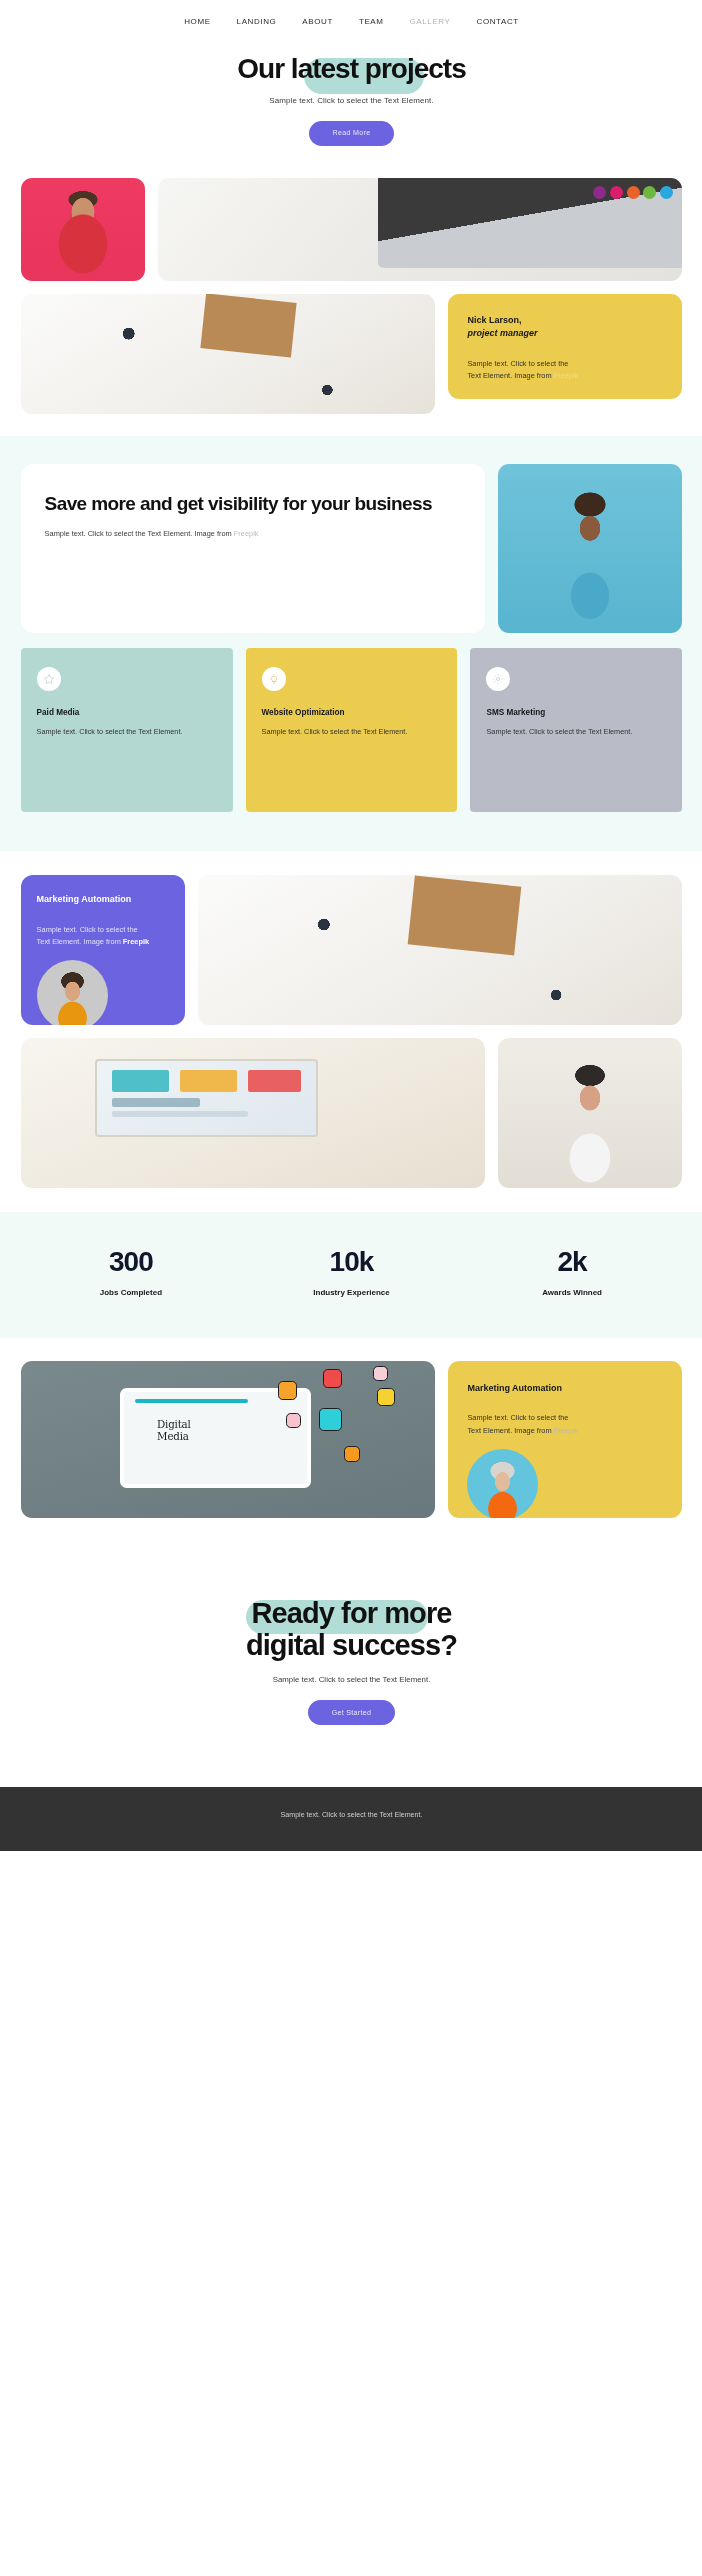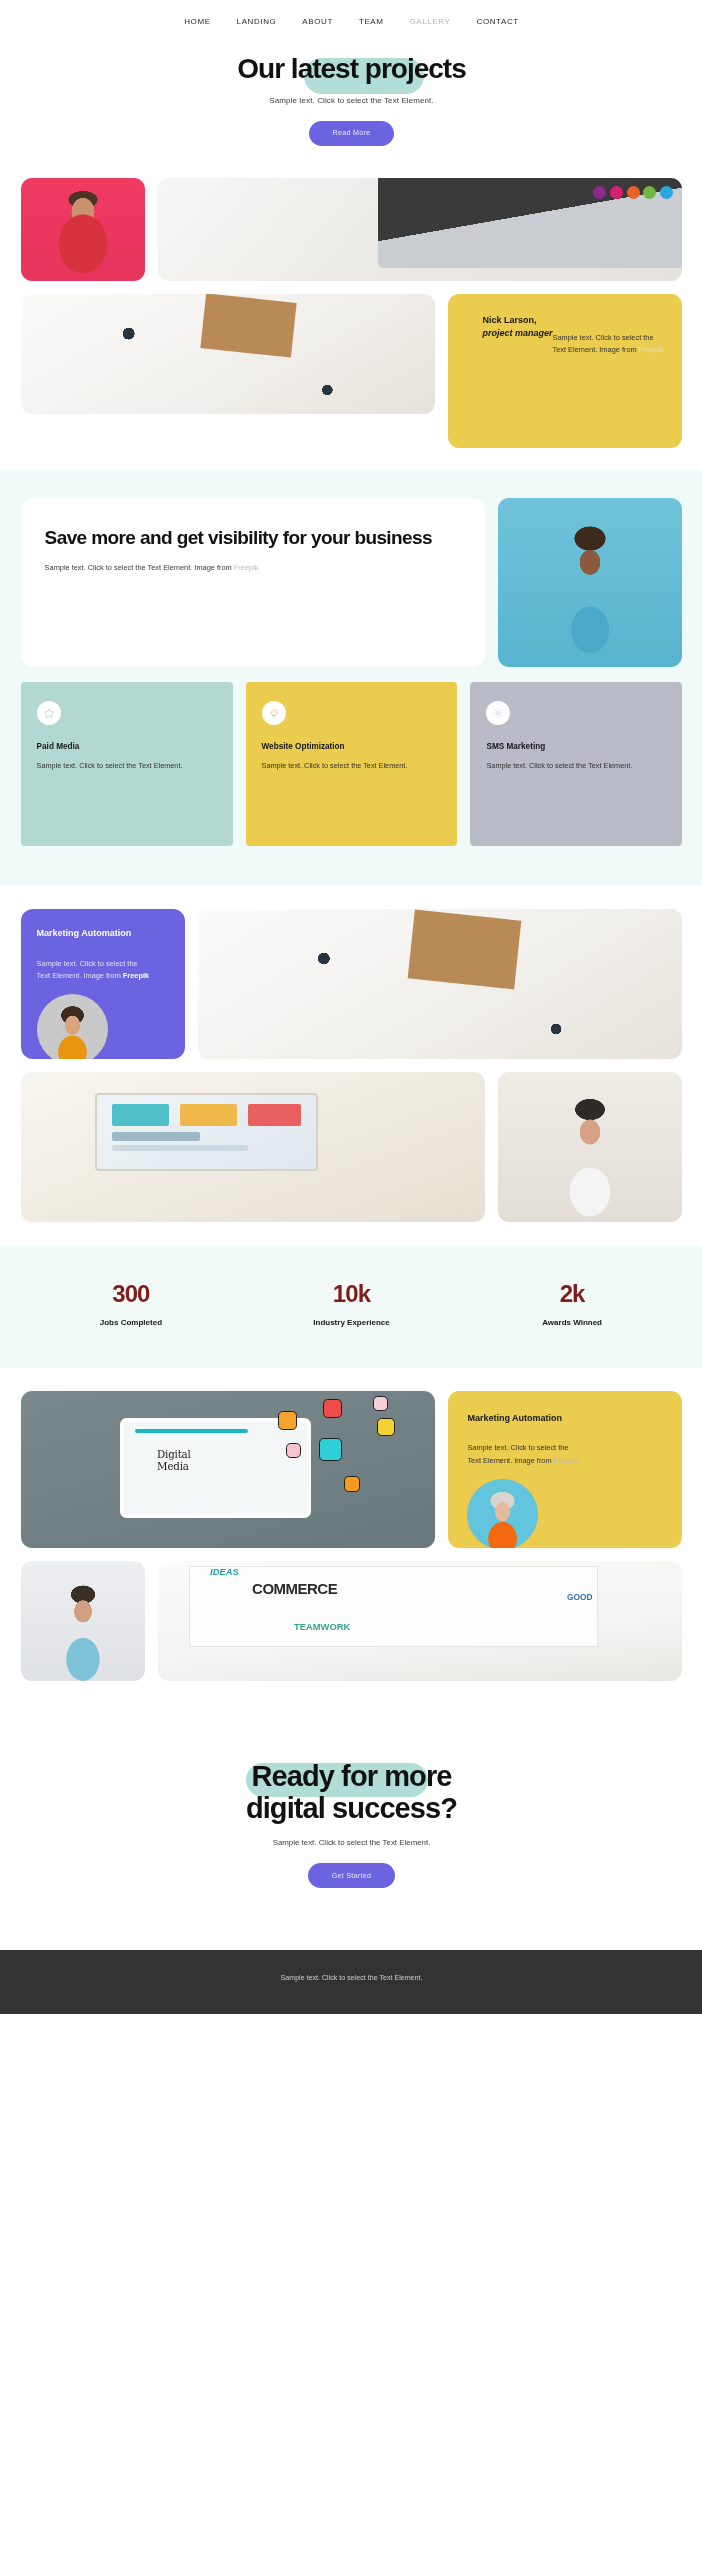--- a/index.html
+++ b/index.html
@@ -199,21 +199,21 @@
     background:
       radial-gradient(ellipse 24px 28px at 50% 84%, #f4690f 0 58%, rgba(0,0,0,0) 61%),
       radial-gradient(ellipse 10.3px 13px at 50% 46%, #e2bb9a 0 72%, rgba(0,0,0,0) 75%),
       radial-gradient(ellipse 16px 12px at 50% 31%, #d8d4ce 0 74%, rgba(0,0,0,0) 77%),
       #62c4dd;
   }
 
   
   .stats { background:#f2faf8; padding: 34px 0 41px; }
   .stat { flex:1; text-align:center; }
-  .stat-n { font-size:24px; font-weight:700; color:#7f1d1d; letter-spacing:-0.9px; }
+  .stat-n { font-size:28px; font-weight:700; color:#0f172a; letter-spacing:-0.9px; }
   .stat-l { margin-top:10.3px; font-size:8px; font-weight:700; color:#16161a; }
 
   
   .cta { text-align:center; padding: 58px 0 62px; background:#fff; }
   .cta-title { font-size:29px; font-weight:700; line-height:1.1; letter-spacing:-0.9px; color:#111; position:relative; display:inline-block; }
   .cta .hl-blob { left:0px; top:1.9px; width:182px; height:34px; }
   .cta-sub { margin-top:13px; font-size:7.9px; color:#3c3c3c; }
 
   
   .footer { background:#333333; padding: 24px 0 32px; text-align:center; }
@@ -252,21 +252,21 @@
         <span class="ic-dot" style="background:#6eb83f"></span>
         <span class="ic-dot" style="background:#2aa7dd"></span>
       </div>
     </div>
   </div>
 
   <div class="row" style="margin-top:13px;">
     <div class="card photo ph-team" style="flex:1;height:120px;">
       <div class="kraft"></div>
     </div>
-    <div class="card tc" style="width:234px;height:154px;background:#ebcc4e;display:flex;flex-direction:row;justify-content:flex-end;">
+    <div class="card tc" style="width:234px;height:105px;background:#ebcc4e;display:flex;flex-direction:column;justify-content:flex-start;">
       <div class="tc-name">
         <span>Nick Larson,</span><br>
         <em>project manager</em>
       </div>
       <div class="tc-body">
         <span>Sample text. Click to select the</span><br>
         <span>Text Element. Image from </span><a class="lnk">Freepik</a>
       </div>
     </div>
   </div>
@@ -385,30 +385,20 @@
     <div class="card tc" style="width:234px;height:157px;background:#ebcc4e;">
       <div class="tc-name">Marketing Automation</div>
       <div class="tc-body">
         <span>Sample text. Click to select the</span><br>
         <span>Text Element. Image from </span><a class="lnk-grey">Freepik</a>
       </div>
       <div class="avatar blue-bg"></div>
     </div>
   </div>
 
-  <div class="row" style="margin-top:13px;">
-    <div class="card photo ph-man-grey" style="width:124px;height:120px;"></div>
-    <div class="card photo ph-board" style="flex:1;height:120px;">
-      <div class="wb"></div>
-      <div class="sub1">IDEAS</div>
-      <div class="ttl">COMMERCE</div>
-      <div class="sub2">TEAMWORK</div>
-      <div class="sub3">GOOD</div>
-    </div>
-  </div>
 </section>
 
 <section class="cta">
   <div class="hl-wrap">
     <span class="hl-blob"></span>
     <h2 class="cta-title">
       <span class="txt">Ready for more</span><br>
       <span class="txt">digital success?</span>
     </h2>
   </div>

